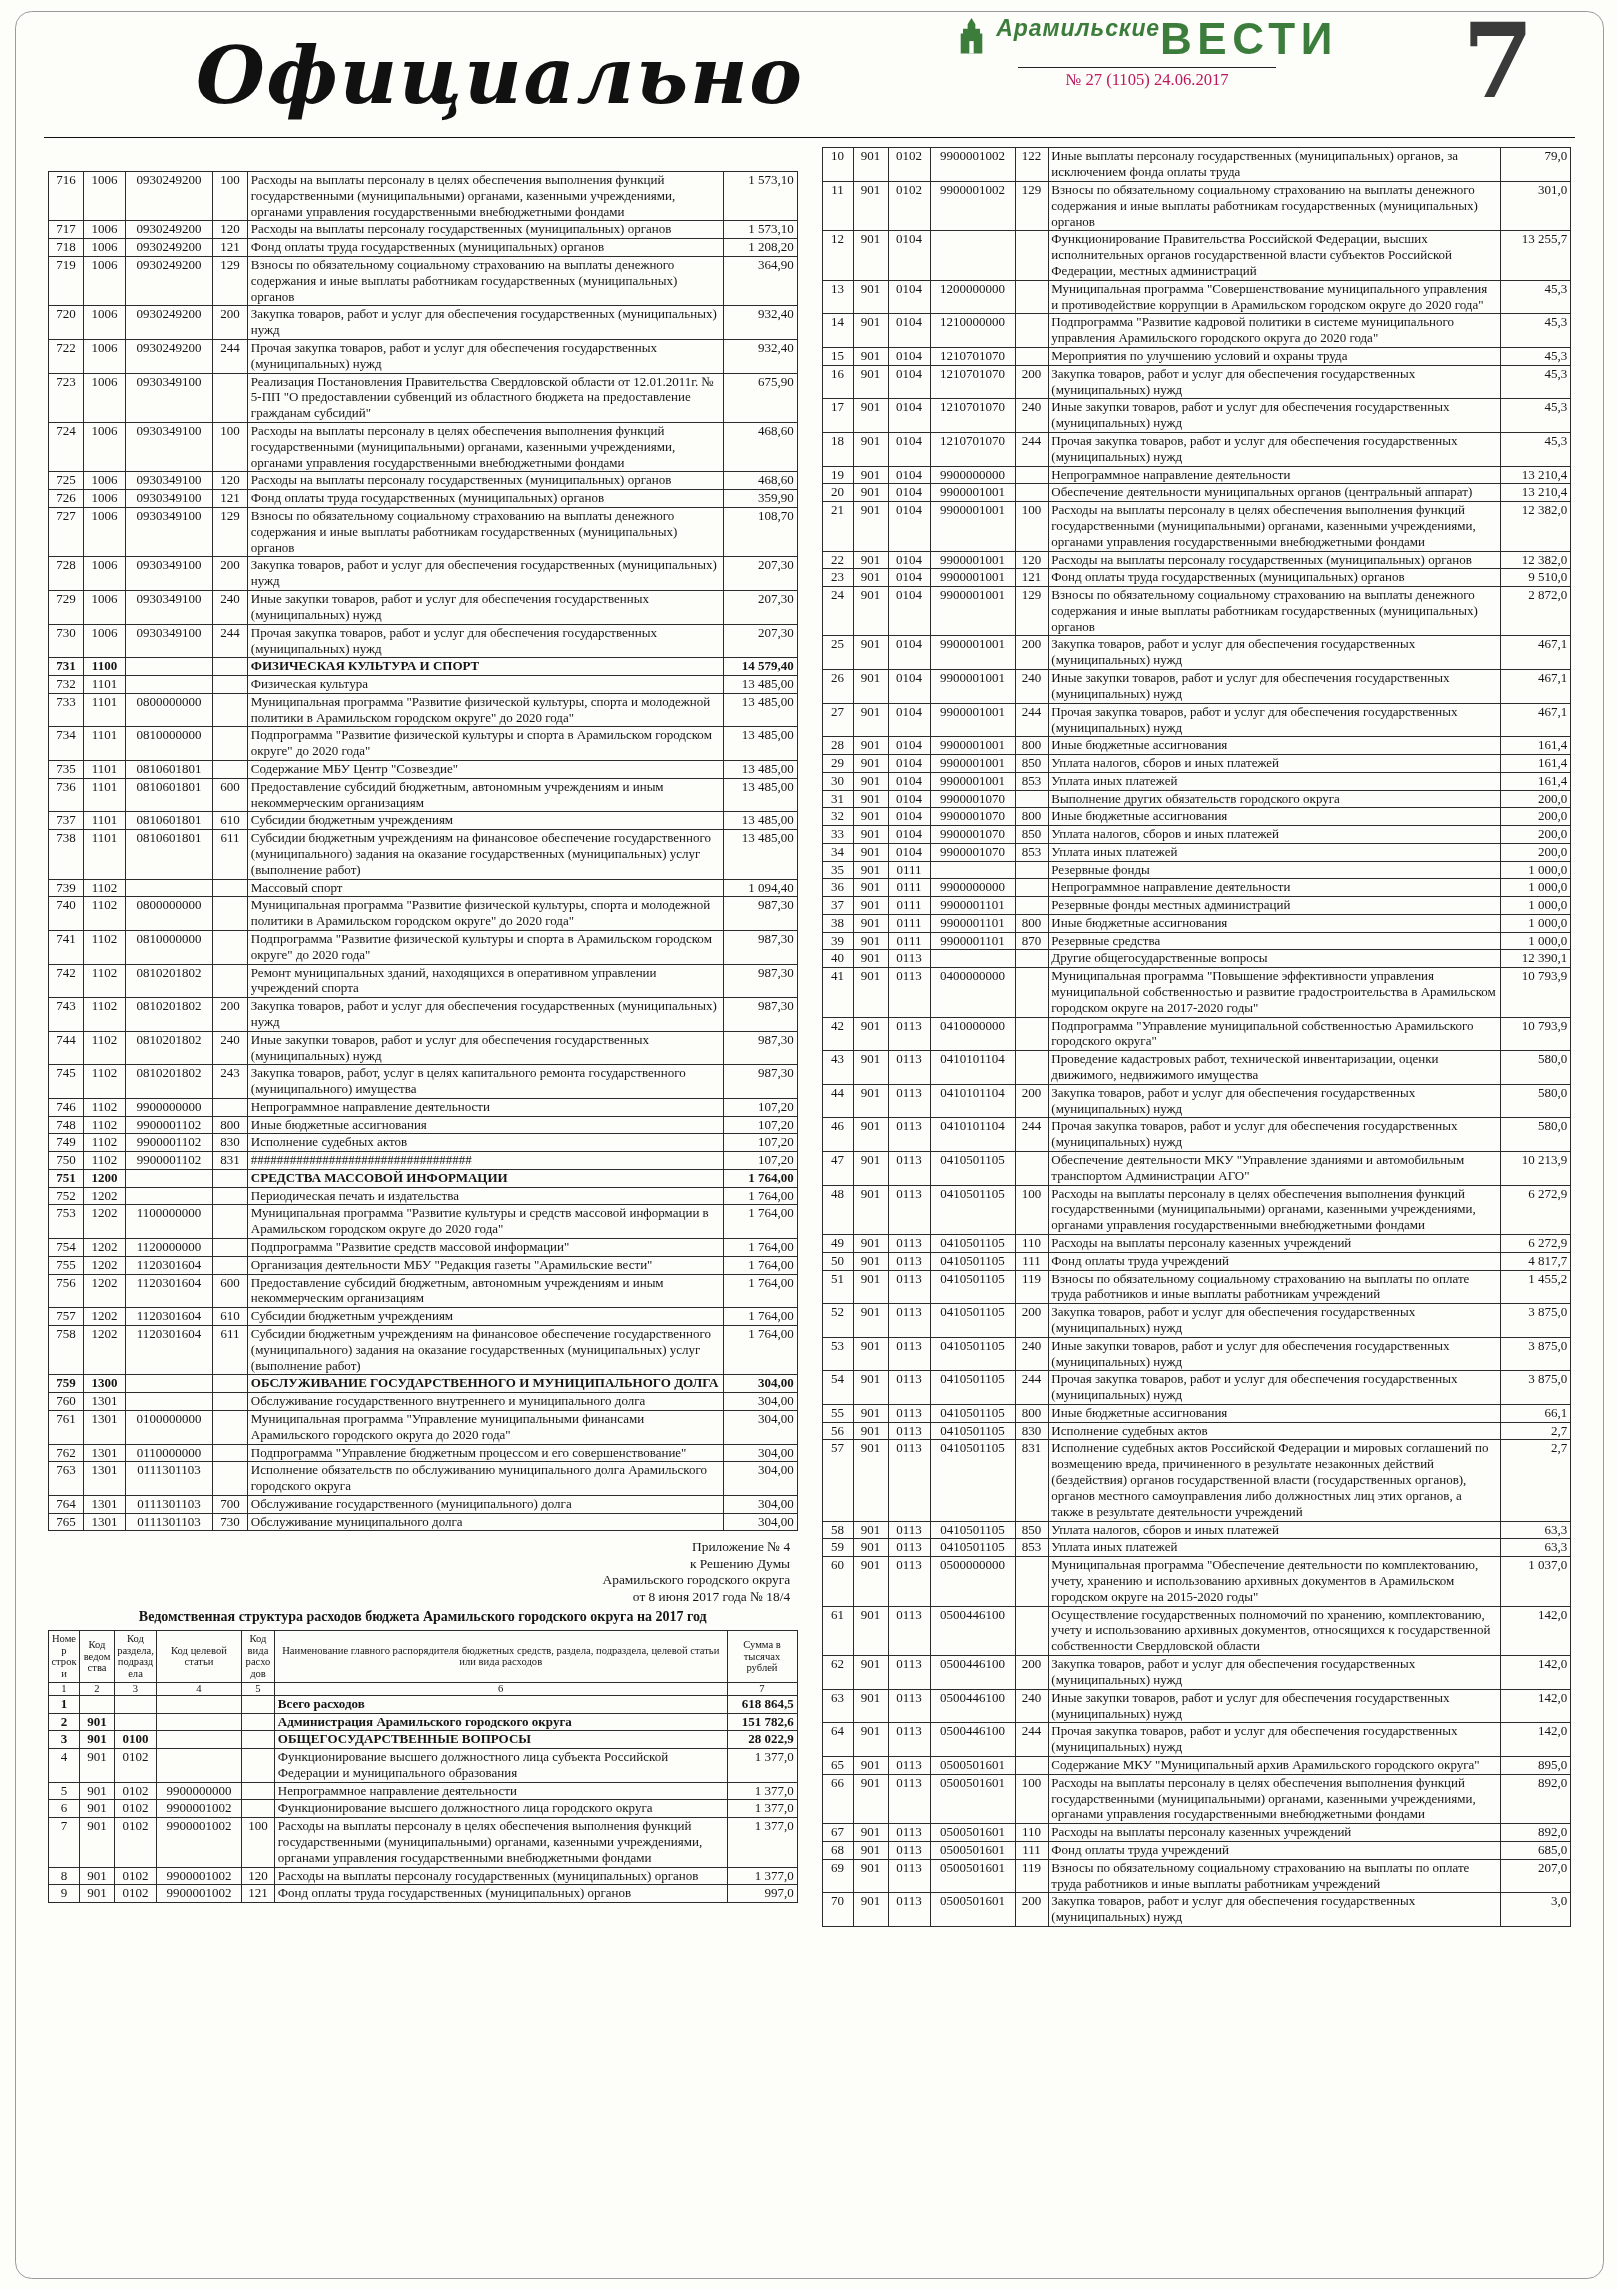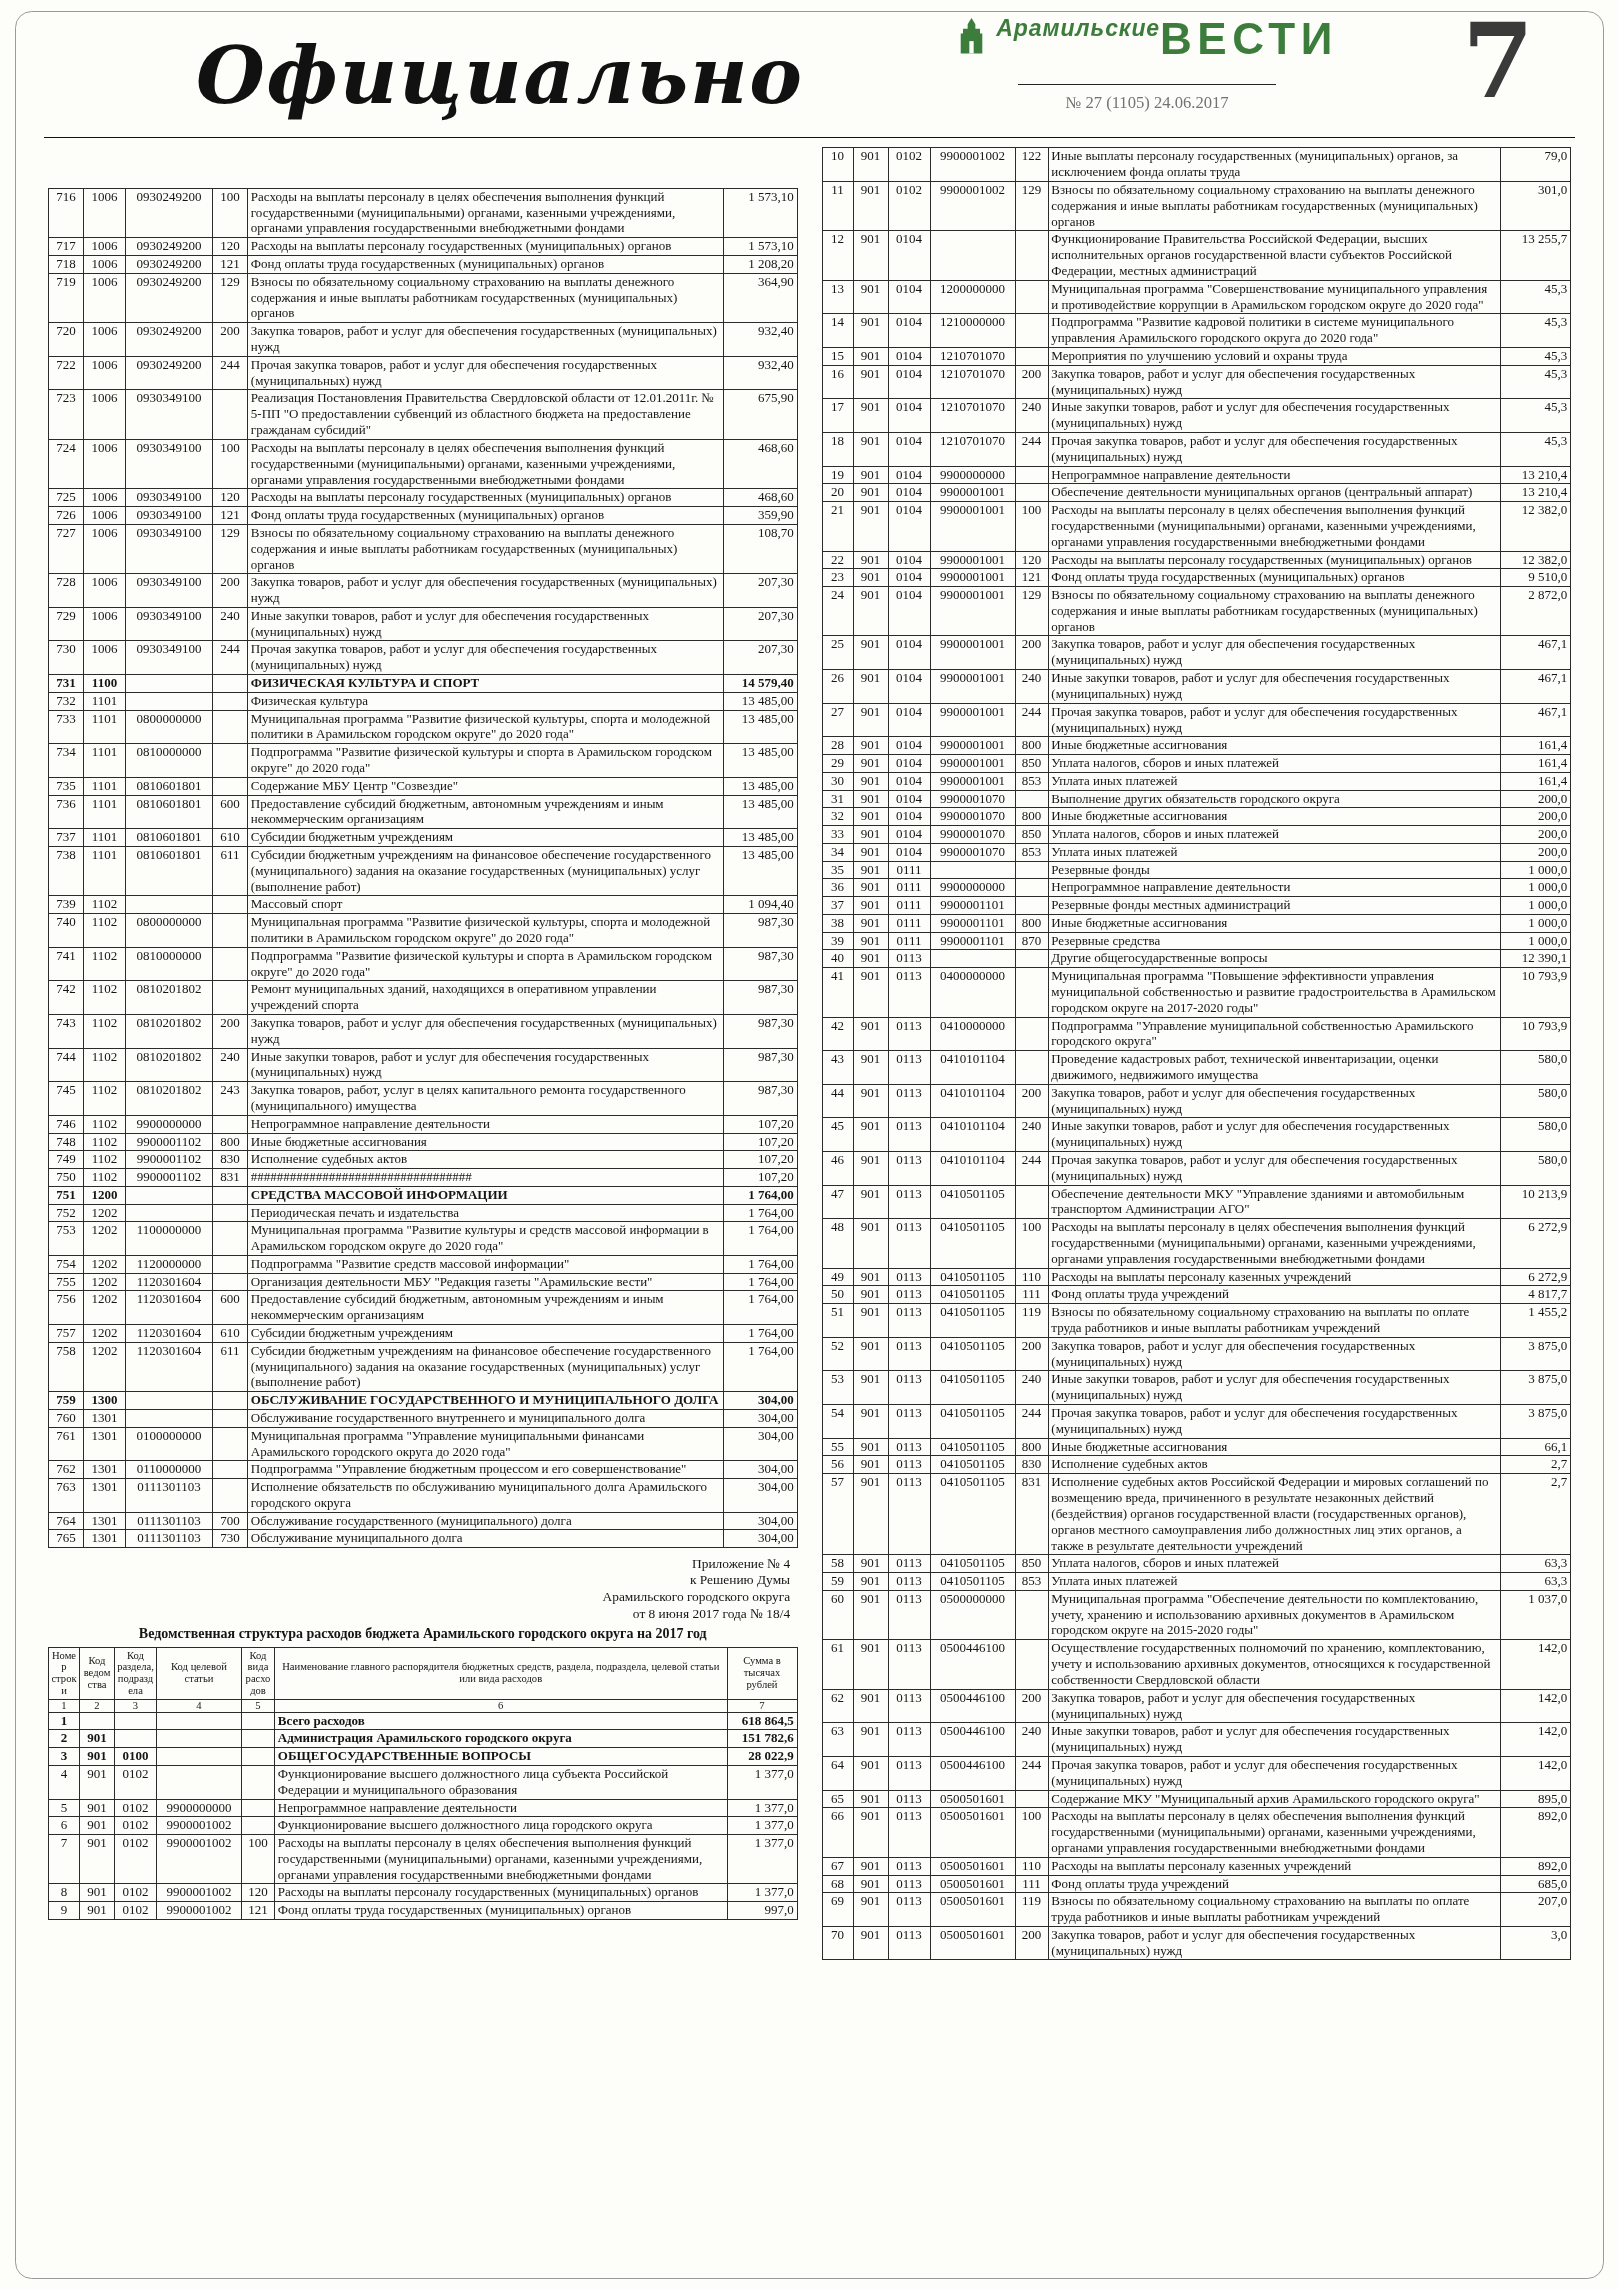--- a/index.html
+++ b/index.html
@@ -25,22 +25,22 @@
   .brand-text { display:flex; line-height:1; }
   .brand-line1 {
     font-family:"Liberation Sans", sans-serif; font-style:italic; font-weight:bold;
     font-size:23px; color:#3c7d3c; letter-spacing:0.9px;
   }
   .brand-line2 {
     font-family:"Liberation Sans", sans-serif; font-weight:bold;
     font-size:44px; color:#3c7d3c; letter-spacing:5.5px;
   }
   .issue {
-    border-top:1.4px solid #222; margin-top:23px; padding-top:8px;
-    font-size:16.6px; color:#737373; font-family:"Liberation Serif", serif;
+    border-top:1.4px solid #222; margin-top:6px; padding-top:2px;
+    font-size:16.6px; color:#be185d; font-family:"Liberation Serif", serif;
   }
   .page-num {
     position:absolute; right:37px; top:0px;
     font-family:"DejaVu Serif", serif; font-weight:bold;
     font-size:103px; color:#3a3a3a;
   }
   .mast-rule { position:absolute; left:-3.7px; right:-3.7px; bottom:0; border-bottom:1.8px solid #111; }
   
   .columns { display:flex; gap:24px; padding:9.2px 48px 0 48px; align-items:center; }
   .col { flex:1; min-width:0; }
@@ -941,29 +941,20 @@
             <tr>
               <td>44</td>
               <td>901</td>
               <td>0113</td>
               <td>0410101104</td>
               <td>200</td>
               <td>Закупка товаров, работ и услуг для обеспечения государственных (муниципальных) нужд</td>
               <td>580,0</td>
             </tr>
             <tr>
-              <td>45</td>
-              <td>901</td>
-              <td>0113</td>
-              <td>0410101104</td>
-              <td>240</td>
-              <td>Иные закупки товаров, работ и услуг для обеспечения государственных (муниципальных) нужд</td>
-              <td>580,0</td>
-            </tr>
-            <tr>
               <td>46</td>
               <td>901</td>
               <td>0113</td>
               <td>0410101104</td>
               <td>244</td>
               <td>Прочая закупка товаров, работ и услуг для обеспечения государственных (муниципальных) нужд</td>
               <td>580,0</td>
             </tr>
             <tr>
               <td>47</td>

